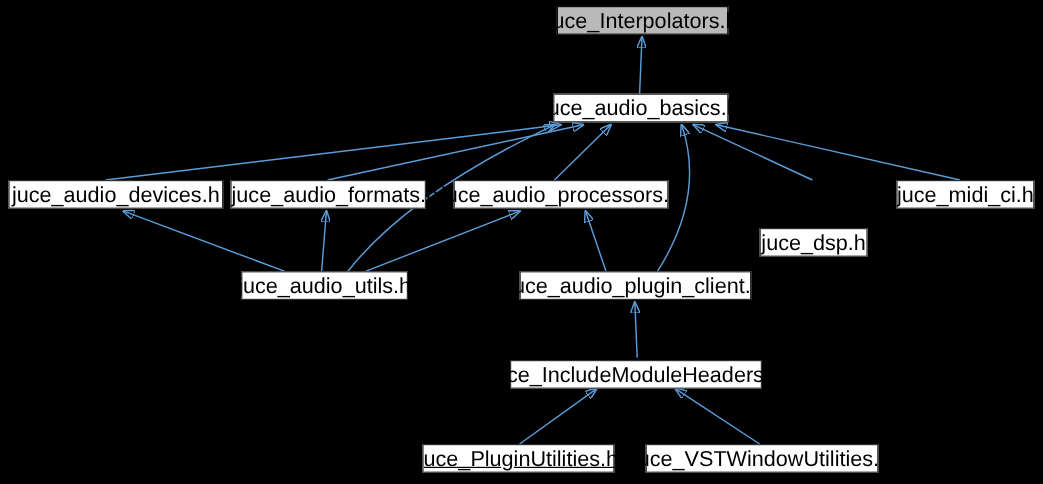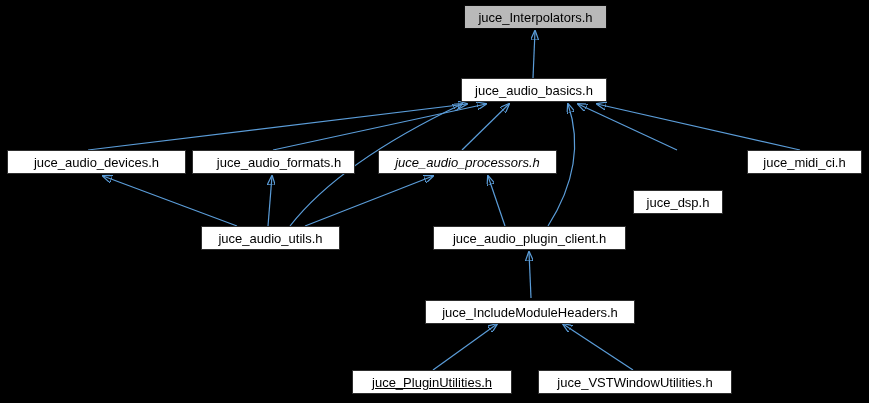--- a/index.html
+++ b/index.html
@@ -26,21 +26,21 @@
     fill: none;
     stroke: var(--edge, #5b9dd9);
     stroke-width: 1.2;
   }
   .node {
     position: absolute;
     box-sizing: border-box;
     background: var(--node-fill, #fff);
     border: 1px solid var(--node-border, #2e2e2e);
     color: var(--text, #000);
-    font-size: 13px;
+    font-size: 18px;
     line-height: 1;
     display: flex;
     align-items: center;
     justify-content: center;
     white-space: nowrap;
     cursor: pointer;
   }
   .node.highlight {
     background: var(--hl-fill, #b9b9b9);
     border-color: var(--hl-border, #0a0a0a);
@@ -72,21 +72,21 @@
         <path d="M 531 298 L 529 252" marker-end="url(#arrow)"></path>
         <path d="M 433 370 L 497 324" marker-end="url(#arrow)"></path>
         <path d="M 633 370 L 563 324" marker-end="url(#arrow)"></path>
       </g>
   </svg>
   <div id="node-layer">
       <div class="node highlight" style="left: 464px; top: 5px; width: 143px; height: 24px;">juce_Interpolators.h</div>
       <div class="node" style="left: 461px; top: 78px; width: 146px; height: 24px;">juce_audio_basics.h</div>
       <div class="node" style="left: 7px; top: 150px; width: 179px; height: 24px;">juce_audio_devices.h</div>
       <div class="node" style="left: 192px; top: 150px; width: 163px; height: 24px; padding-left: 11px;">juce_audio_formats.h</div>
-      <div class="node" style="left: 378px; top: 150px; width: 179px; height: 24px; font-style: italic;">juce_audio_processors.h</div>
+      <div class="node" style="left: 378px; top: 150px; width: 179px; height: 24px;">juce_audio_processors.h</div>
       <div class="node" style="left: 633px; top: 150px; width: 90px; height: 24px; margin-top: 40px;">juce_dsp.h</div>
       <div class="node" style="left: 747px; top: 150px; width: 115px; height: 24px;">juce_midi_ci.h</div>
       <div class="node" style="left: 201px; top: 226px; width: 139px; height: 24px;">juce_audio_utils.h</div>
       <div class="node" style="left: 433px; top: 226px; width: 193px; height: 24px;">juce_audio_plugin_client.h</div>
       <div class="node" style="left: 425px; top: 300px; width: 210px; height: 24px;">juce_IncludeModuleHeaders.h</div>
       <div class="node" style="left: 352px; top: 370px; width: 160px; height: 24px; text-decoration: underline;">juce_PluginUtilities.h</div>
       <div class="node" style="left: 538px; top: 370px; width: 194px; height: 24px;">juce_VSTWindowUtilities.h</div>
     </div>
 </div>
 

